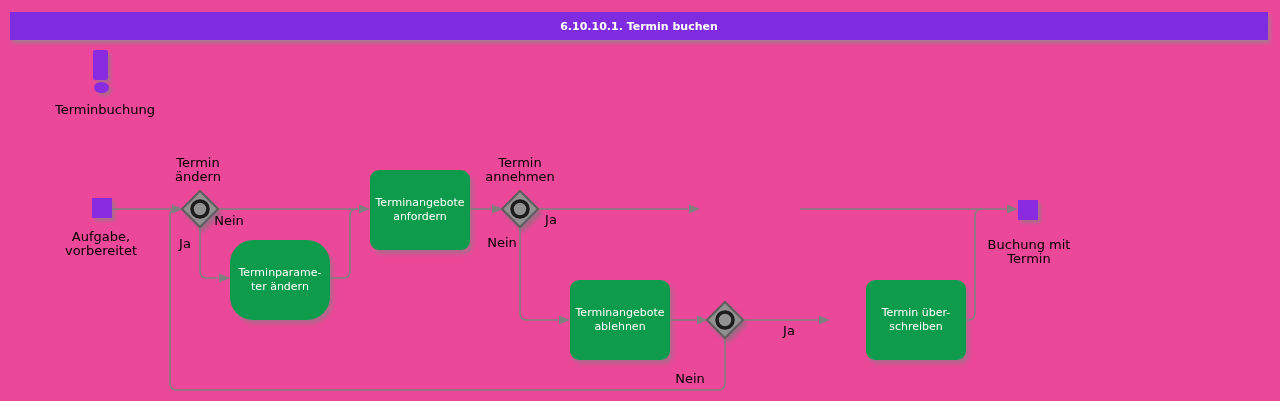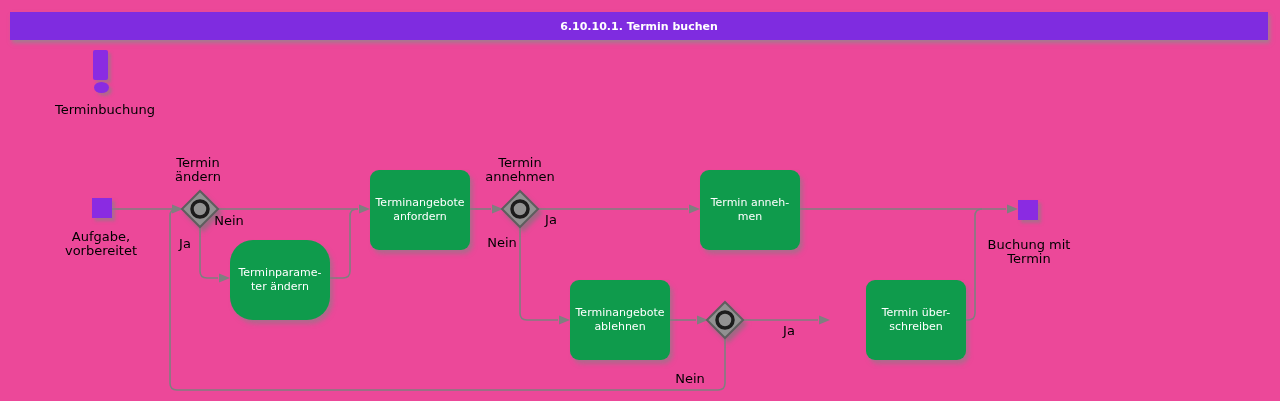--- a/index.html
+++ b/index.html
@@ -116,20 +116,18 @@
     <polygon points="22,4 40,22 22,40 4,22" fill="#919191" stroke="#5e5e5e" stroke-width="2"></polygon>
     <circle cx="22" cy="22" r="8" fill="none" stroke="#1c1c1c" stroke-width="3.5"></circle>
   </svg>
   <div class="lbl" style="left:774px;top:324px;width:30px;">Ja</div>
   <div class="lbl" style="left:670px;top:372px;width:40px;">Nein</div>
 
   <div class="activity" style="left:230px;top:240px;border-radius:23px;">Terminparame-
 ter ändern</div>
   <div class="activity" style="left:370px;top:170px;">Terminangebote
 anfordern</div>
-  <div class="activity" style="left:700px;top:170px;">Termin anneh-
-men</div>
   <div class="activity" style="left:570px;top:280px;">Terminangebote
 ablehnen</div>
   <div class="activity" style="left:830px;top:280px;margin-left:36px;">Termin über-
 schreiben</div>
 
 </div>
 
 </body></html>

